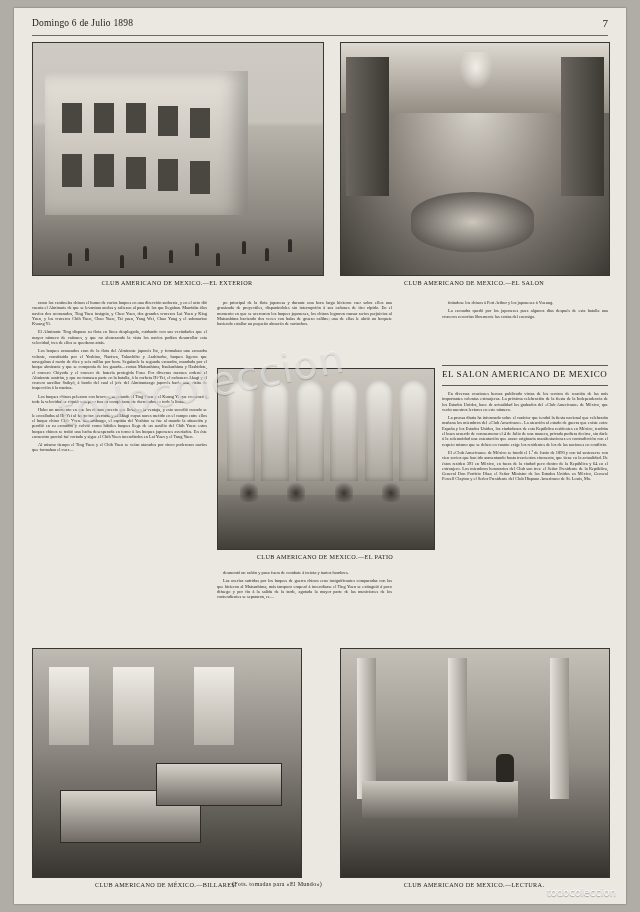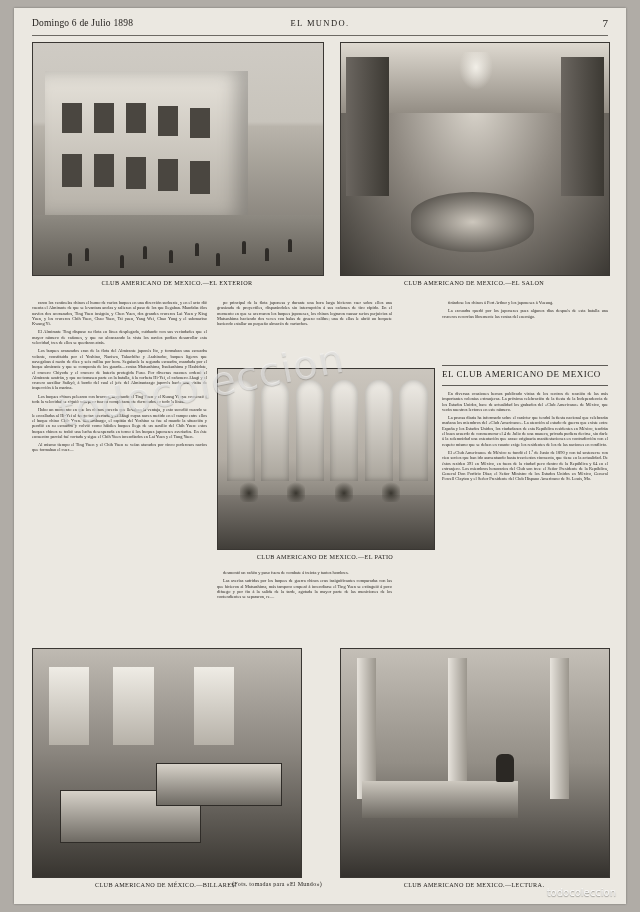--- a/index.html
+++ b/index.html
@@ -227,21 +227,20 @@
     background: linear-gradient(180deg,#cdc8bf,#6c6861);
   }
 </style>
 </head>
 <body>
 
 <div class="page">
 
   <div class="masthead">
     <div class="date">Domingo 6 de Julio 1898</div>
-    <div class="title">EL MUNDO.</div>
     <div class="pageno">7</div>
   </div>
   <div class="rule"></div>
 
   <div class="photo p-exterior" style="left:18px; top:34px; width:290px; height:232px;">
     <div class="bldg" style="left:4%; top:12%; width:70%; height:64%;"></div>
     <div class="win" style="left:10%; top:26%; width:7%; height:13%;"></div>
     <div class="win" style="left:21%; top:26%; width:7%; height:13%;"></div>
     <div class="win" style="left:32%; top:26%; width:7%; height:13%;"></div>
     <div class="win" style="left:43%; top:27%; width:7%; height:13%;"></div>
@@ -306,21 +305,21 @@
     <p>desmontó un cañón y puso fuera de combate á treinta y tantos hombres.</p>
     <p>Las averías sufridas por los buques de guerra chinos eran insignificantes comparadas con las que hicieron al Matsushima, más tampoco empezó á incendiarse el Ting Yuen se extinguió á poco difuego y por fin á la salida de la tarde, agotada la mayor parte de las municiones de los contendientes se separaron, re—</p>
   </div>
 
   <div class="col" style="left:428px; top:292px; width:166px; height:62px;">
     <p>tirándose los chinos á Port Arthur y los japoneses á Vueung.</p>
     <p>La escuadra quedó por los japoneses pues algunos días después de esta batalla una cruceros recorrían libremente las costas del enemigo.</p>
   </div>
 
   <div class="secthead-rule" style="left:428px; top:357px; width:166px;"></div>
-  <div class="secthead" style="left:428px; top:361px; width:166px;">EL CLUB AMERICANO DE MEXICO</div>
+  <div class="secthead" style="left:428px; top:361px; width:166px;">EL SALON AMERICANO DE MEXICO</div>
   <div class="secthead-rule" style="left:428px; top:377px; width:166px;"></div>
 
   <div class="col" style="left:428px; top:383px; width:166px; height:294px;">
     <p>En diversas ocasiones hemos publicado vistas de los centros de reunión de las más importantes colonias extranjeras. La próxima celebración de la fiesta de la Independencia de los Estados Unidos, hace de actualidad los grabados del «Club Americano» de México, que verán nuestros lectores en este número.</p>
     <p>La prensa diaria ha informado sobre el carácter que tendrá la fiesta nacional que celebrarán mañana los miembros del «Club Americano». La atención al estado de guerra que existe entre España y los Estados Unidos, los ciudadanos de esta República residentes en México, tendrán el buen acuerdo de conmemorar el 4 de Julio de una manera, privada pudiera decirse, sin darle á la solemnidad una ostentación que acaso originaria manifestaciones en contradicción con el respeto mismo que se deben en cuanto exige los residentes de los de las naciones en conflicto.</p>
     <p>El «Club Americano» de México se fundó el 1.º de Junio de 1890 y con tal sostenerse con cien socios que han ido aumentando hasta trescientos cincuenta, que tiene en la actualidad. De éstos residen 391 en México, en fuera de la ciudad pero dentro de la República y 64 en el extranjero. Los miembros honorarios del Club son tres: el Señor Presidente de la República, General Don Porfirio Díaz; el Señor Ministro de los Estados Unidos en México, General Powell Clayton y el Señor Presidente del Club Hispano Americano de St. Louis, Mo.</p>
     <p></p>
   </div>
 
   <div class="photo p-billar" style="left:18px; top:640px; width:268px; height:228px;">

